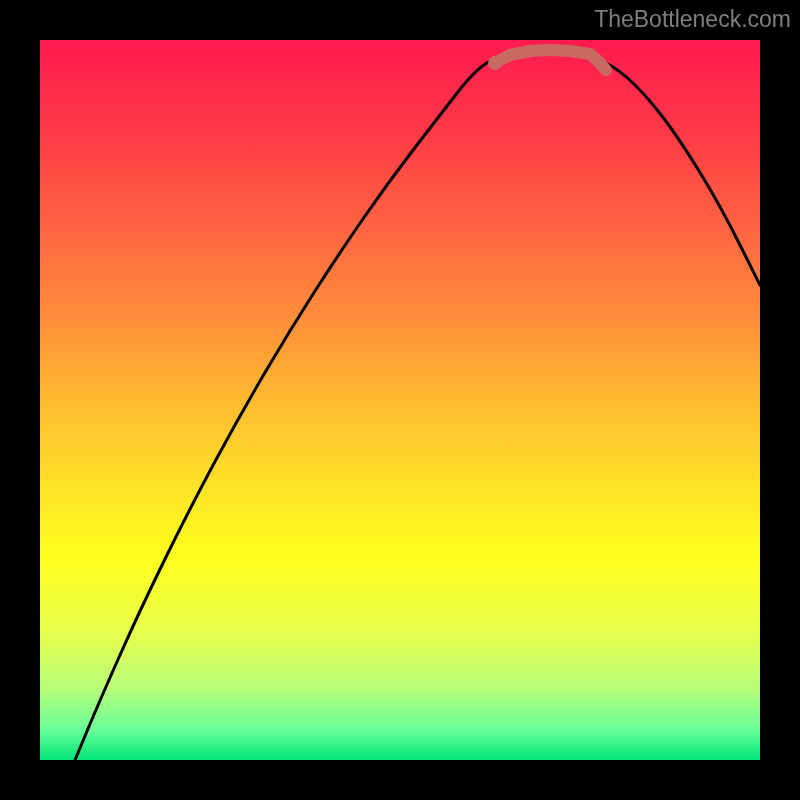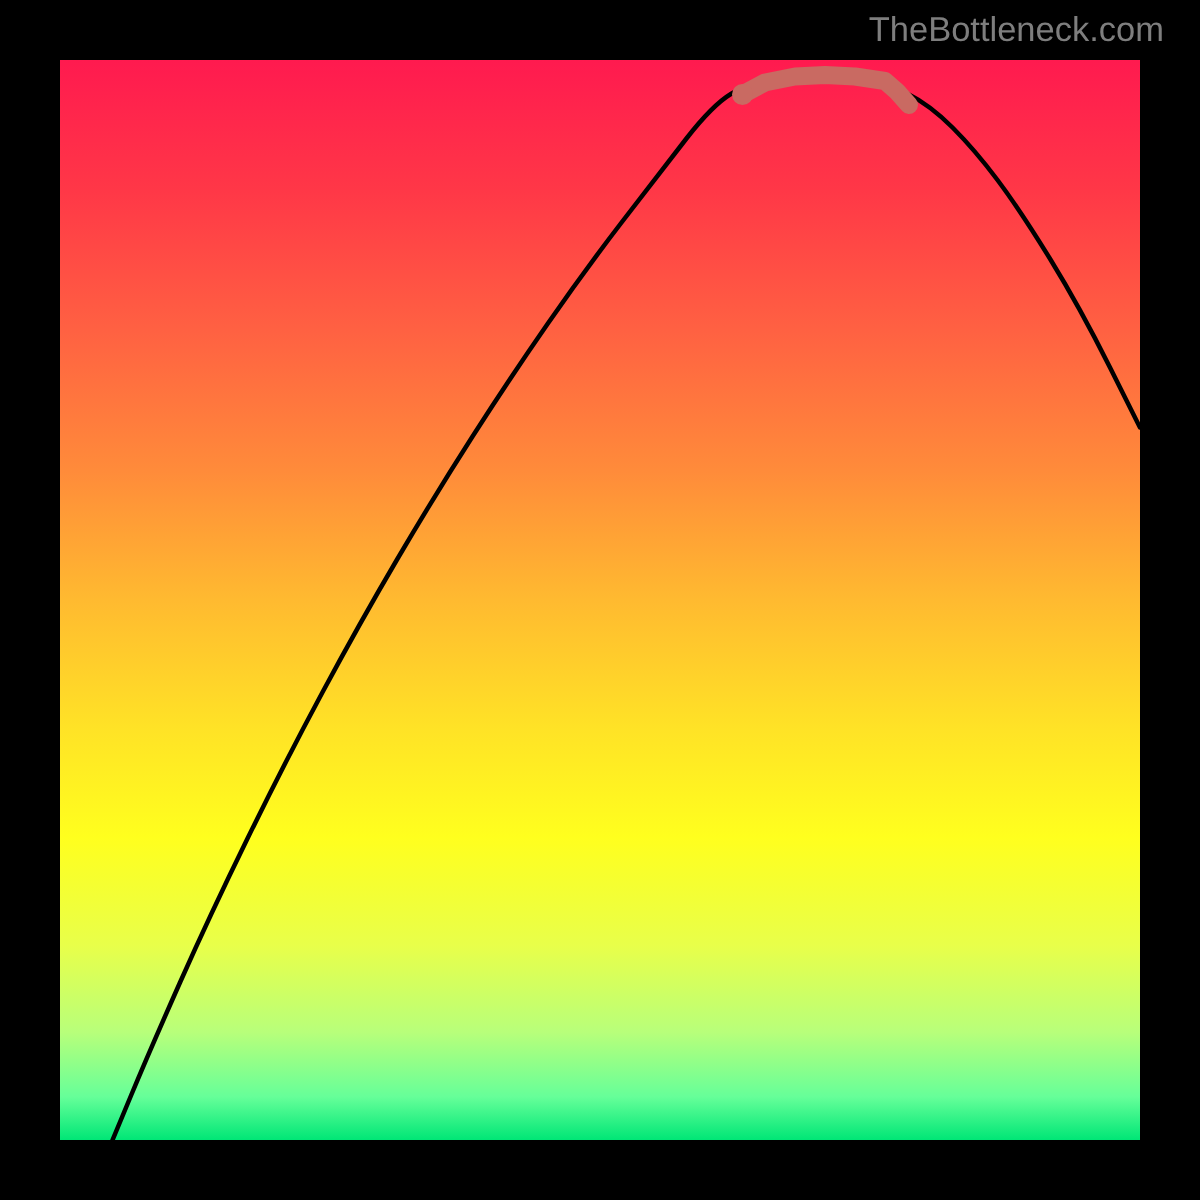--- a/index.html
+++ b/index.html
@@ -28,21 +28,21 @@
     overflow: hidden;
   }
   .plot-area svg {
     display: block;
     width: 720px;
     height: 720px;
   }
   .attribution {
     position: absolute;
     top: 6px;
-    right: 24px;
+    right: 9px;
     color: #7e7e7e;
     font-size: 23px;
     font-weight: 400;
     letter-spacing: 0px;
     user-select: none;
   }
 </style>
 </head>
 <body>
 

